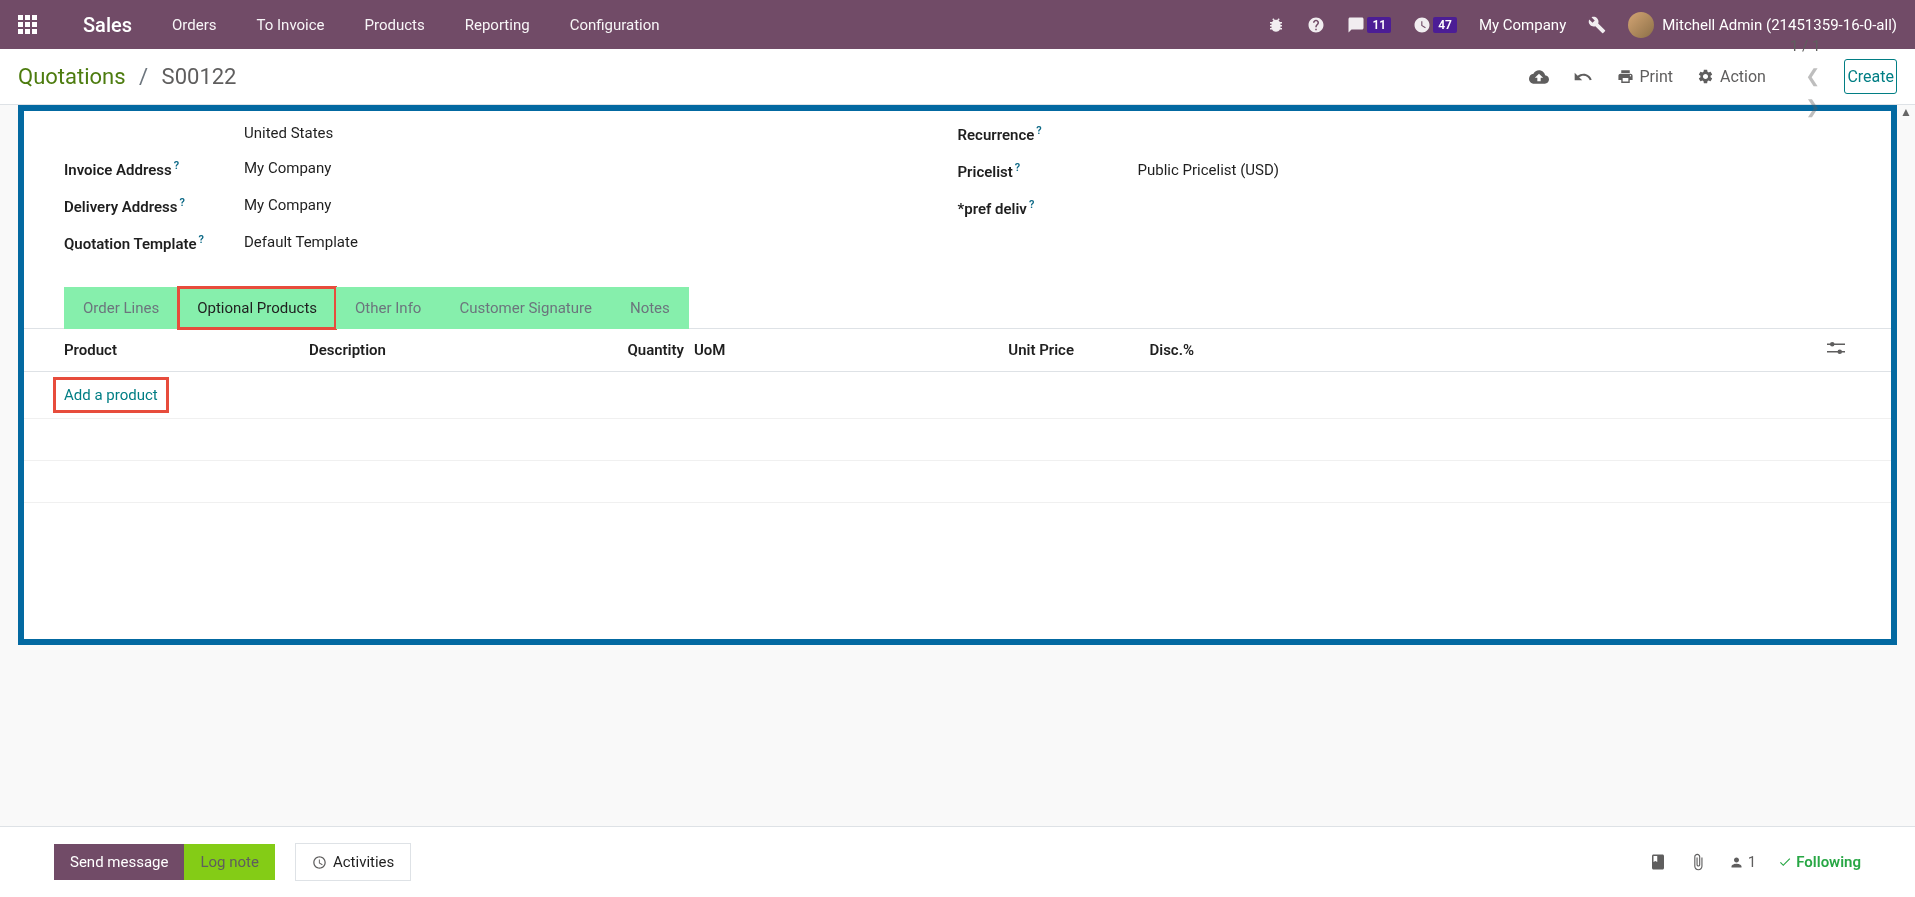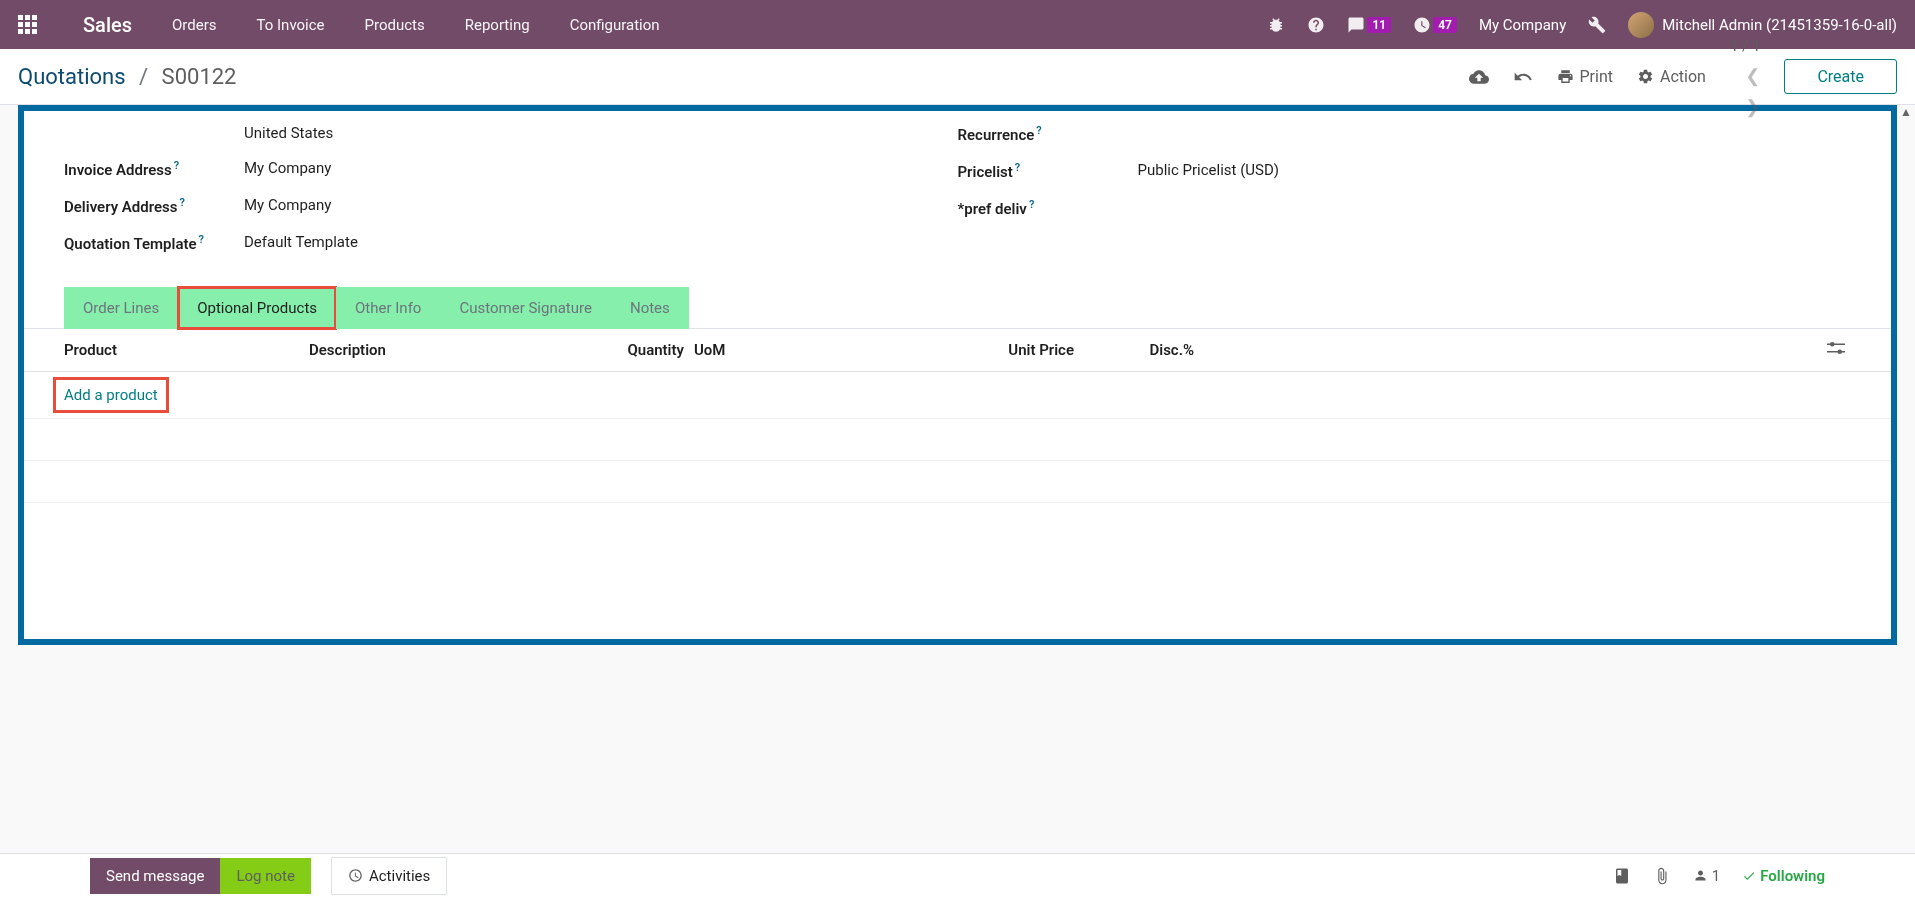--- a/index.html
+++ b/index.html
@@ -8,35 +8,35 @@
 
 .navbar { background: #714B67; height: 49px; display: flex; align-items: center; padding: 0 18px; color: white; font-size: 15px; }
 .navbar-left { display: flex; align-items: center; gap: 40px; }
 .app-icon { display: grid; grid-template-columns: repeat(3, 5px); grid-template-rows: repeat(3, 5px); gap: 2px; }
 .app-icon span { background: white; width: 5px; height: 5px; }
 .app-name { font-size: 20px; font-weight: 500; margin-left: 6px; }
 .nav-item { cursor: pointer; opacity: 0.95; }
 .navbar-right { margin-left: auto; display: flex; align-items: center; gap: 22px; }
 .nav-icon { width: 18px; height: 18px; fill: white; opacity: 0.9; cursor: pointer; }
 .badge-wrap { display: flex; align-items: center; gap: 2px; cursor: pointer; }
-.badge { background: #a21caf; color: white; font-size: 12px; padding: 1px 5px; border-radius: 2px; font-weight: 600; }
+.badge { background: #4c1d95; color: white; font-size: 12px; padding: 1px 5px; border-radius: 2px; font-weight: 600; }
 .avatar { width: 26px; height: 26px; border-radius: 50%; background: linear-gradient(135deg, #d4a574, #8b6f47); display: inline-block; }
 
 
 .breadcrumb-bar { background: white; height: 56px; display: flex; align-items: center; padding: 0 18px; border-bottom: 1px solid #dee2e6; }
 .breadcrumb { font-size: 22px; color: #5f5e5e; }
-.breadcrumb a { color: #0c4a6e; text-decoration: none; }
+.breadcrumb a { color: #4d7c0f; text-decoration: none; }
 .breadcrumb-sep { margin: 0 8px; color: #6c757d; }
 .breadcrumb-current { color: #5f5e5e; }
 .bc-actions { margin-left: auto; display: flex; align-items: center; gap: 24px; }
 .bc-icon { width: 20px; height: 20px; fill: #5f5e5e; cursor: pointer; }
 .bc-text-btn { display: flex; align-items: center; gap: 6px; color: #5f5e5e; font-size: 16px; cursor: pointer; }
 .pager { display: flex; align-items: flex-end; gap: 10px; color: #5f5e5e; font-size: 15px; flex-direction: column; }
 .pager-arrow { cursor: pointer; opacity: 0.4; font-size: 18px; }
-.create-btn { border: 1px solid #017E84; color: #017E84; background: white; padding: 7px 32px; font-size: 16px; cursor: pointer; border-radius: 3px; }
+.create-btn { border: 1px solid #017E84; color: #017E84; background: white; padding: 7px 2px; font-size: 16px; cursor: pointer; border-radius: 3px; }
 
 
 .form-wrapper { margin: 0 auto; width: 100%; padding: 0 18px; }
 .form-sheet { background: white; border: 6px solid #0369a1; width: 100%; min-height: 540px; padding: 0 0 20px 0; }
 .form-fields { display: flex; padding: 10px 40px 20px 40px; }
 .form-col { flex: 1; }
 .field-row { display: flex; margin-bottom: 14px; align-items: flex-start; }
 .field-label { width: 180px; font-weight: 600; color: #1f1f1f; font-size: 15px; padding-top: 3px; }
 .field-label sup { color: #0d6986; font-size: 11px; margin-left: 2px; cursor: help; }
 .field-value { color: #1f1f1f; font-size: 15px; padding-top: 3px; }
@@ -56,21 +56,21 @@
 .col-uom { width: 270px; padding-left: 10px; }
 .col-price { width: 120px; text-align: right; }
 .col-disc { width: 120px; text-align: right; }
 .col-settings { flex: 1; text-align: right; padding-right: 6px; }
 .table-body { }
 .table-row { display: flex; padding: 12px 40px; border-bottom: 1px solid #f0f0f0; min-height: 42px; }
 .add-product { color: #017E84; font-size: 15px; cursor: pointer; }
 .add-product.highlight { outline: 3px solid #e74c3c; outline-offset: 4px; padding: 2px 4px; margin-left: -4px; display: inline-block; }
 
 
-.chatter { position: absolute; bottom: 0; left: 0; right: 0; background: white; border-top: 1px solid #dee2e6; display: flex; align-items: center; padding: 12px 90px; height: 44px; }
+.chatter { position: absolute; bottom: 0; left: 0; right: 0; background: white; border-top: 1px solid #dee2e6; display: flex; align-items: center; padding: 12px 54px; height: 71px; }
 .send-msg-btn { background: #714B67; color: white; padding: 9px 16px; font-size: 15px; border: none; cursor: pointer; }
 .log-note-btn { background: #84cc16; color: #5f5e5e; padding: 9px 16px; font-size: 15px; border: none; cursor: pointer; }
 .activities-btn { background: white; border: 1px solid #dee2e6; padding: 9px 16px; font-size: 15px; cursor: pointer; margin-left: 20px; display: flex; align-items: center; gap: 6px; color: #1f1f1f; }
 .activities-btn svg { width: 15px; height: 15px; }
 .chatter-right { margin-left: auto; display: flex; align-items: center; gap: 22px; color: #5f5e5e; }
 .chatter-icon { width: 18px; height: 18px; fill: #5f5e5e; cursor: pointer; }
 .follower-count { display: flex; align-items: center; gap: 4px; font-size: 15px; }
 .following { color: #28a745; font-weight: 600; font-size: 15px; display: flex; align-items: center; gap: 4px; }
 .following svg { width: 14px; height: 14px; fill: #28a745; }
 

